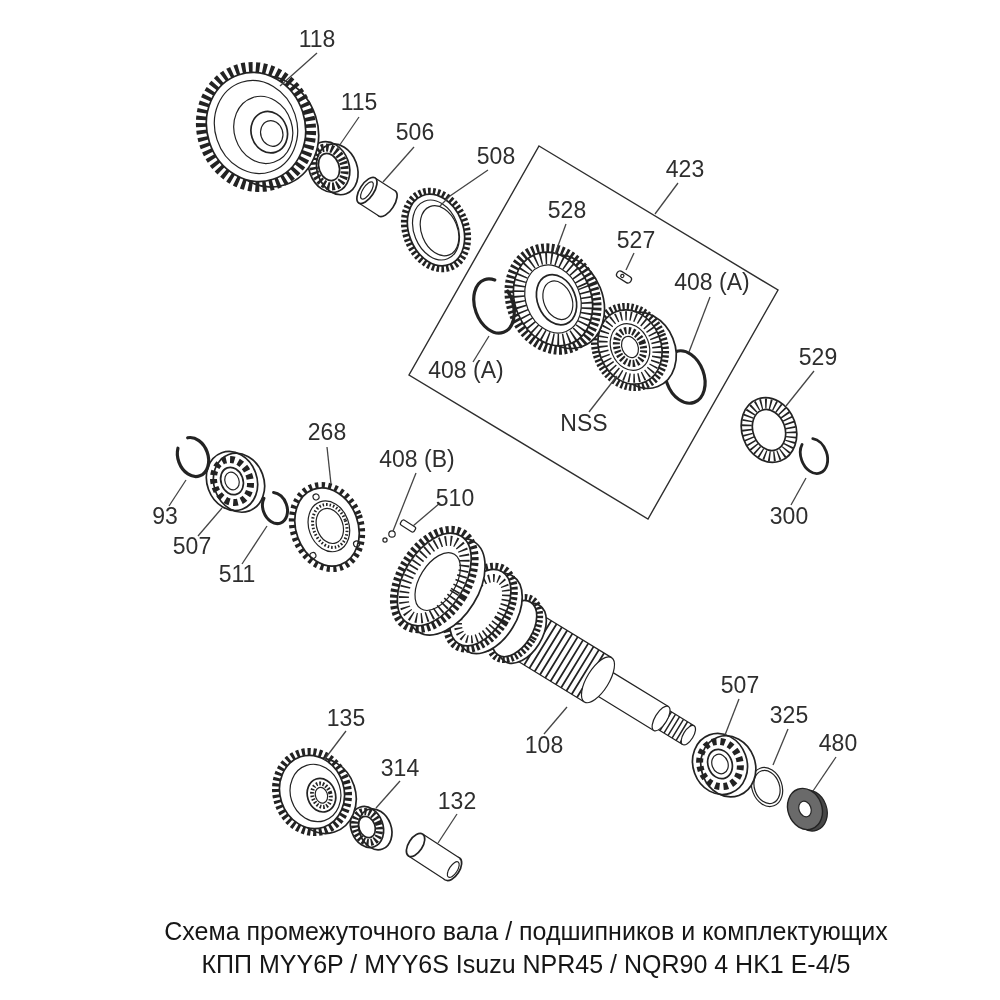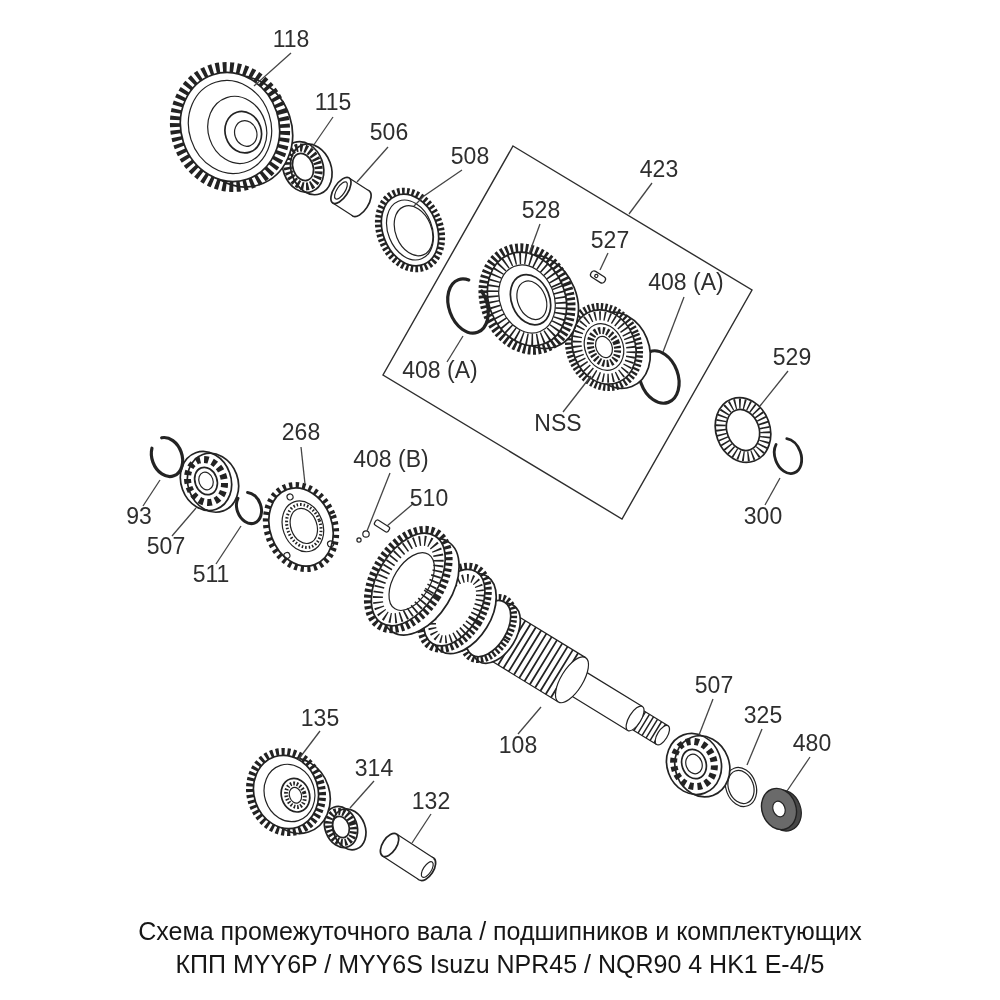--- a/index.html
+++ b/index.html
@@ -1,16 +1,16 @@
 <!DOCTYPE html>
 <html><head>
 <meta charset="utf-8">
 <style>
   html,body{margin:0;padding:0;background:#ffffff;}
-  .stage{position:relative;width:932px;height:1000px;background:#ffffff;overflow:hidden;}
+  .stage{position:relative;width:932px;height:1000px;background:#ffffff;overflow:hidden;margin-left:26px;}
   svg{display:block;}
   .teeth{fill:none;stroke:#232323;}
   .snap{fill:none;stroke:#232323;stroke-linecap:round;}
   .w{fill:#ffffff;stroke:#232323;stroke-width:1.7;}
   .w2{fill:#ffffff;stroke:#232323;stroke-width:1.2;}
   .wf{fill:#ffffff;stroke:none;}
   .t0{fill:none;stroke:#232323;stroke-width:1.7;}
   .t1{fill:none;stroke:#232323;stroke-width:1.2;}
   .box{fill:none;stroke:#2e2e2e;stroke-width:1.4;}
   .lead{fill:none;stroke:#454545;stroke-width:1.3;}

